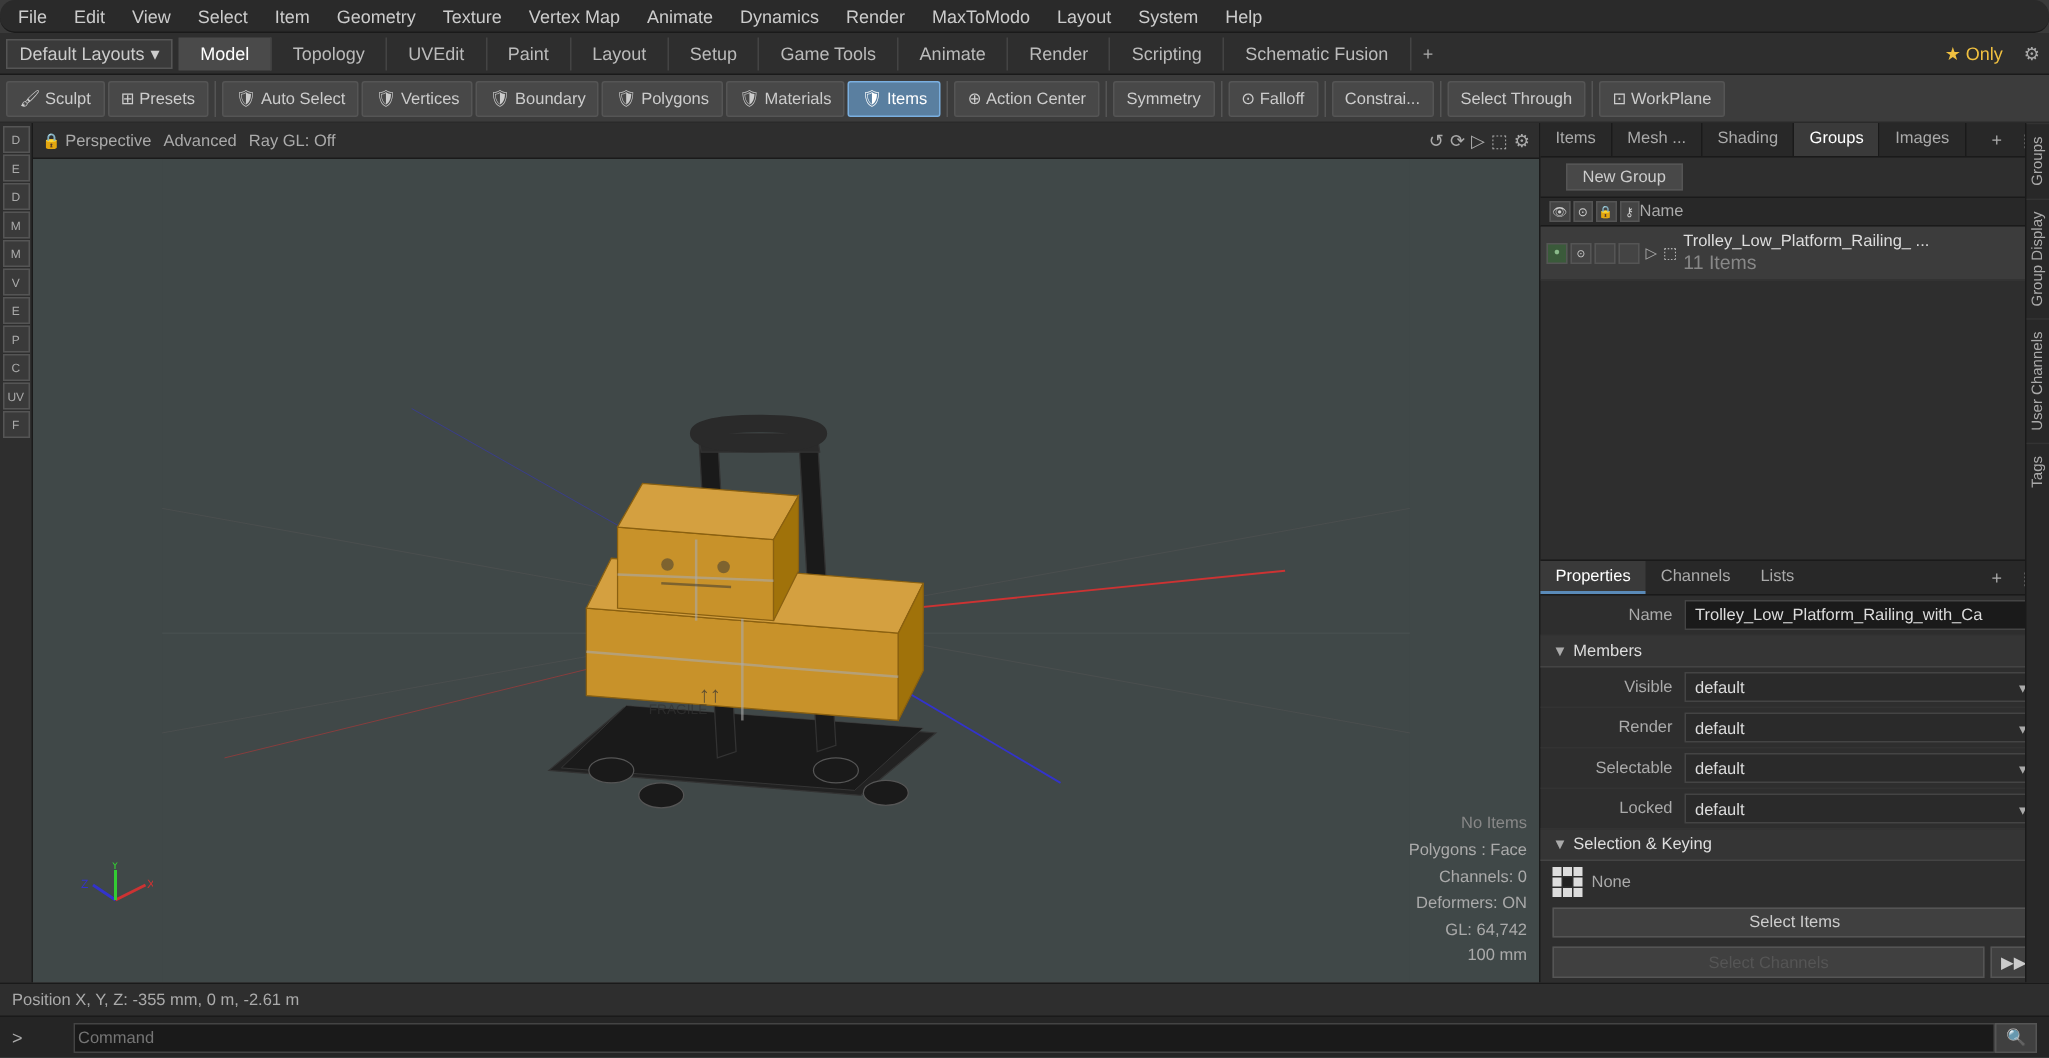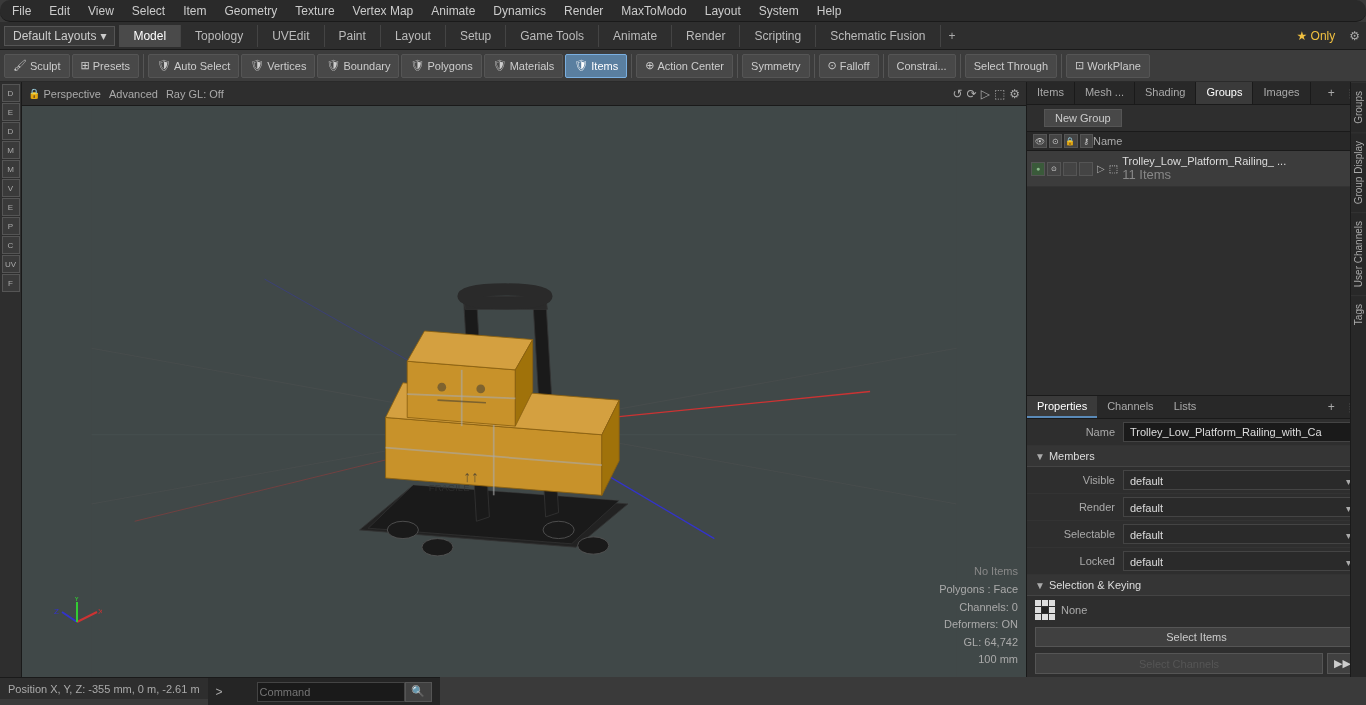--- a/index.html
+++ b/index.html
@@ -465,21 +465,21 @@
 
     <div class="side-tabs">
       <div class="side-tab">Groups</div>
       <div class="side-tab">Group Display</div>
       <div class="side-tab">User Channels</div>
       <div class="side-tab">Tags</div>
     </div>
   </div>
 </div>
 
-<div style="display:flex; flex-direction:row; flex-shrink:0;">
+<div style="display:flex; flex-direction:column; flex-shrink:0;justify-content:center;">
   <div class="coord-bar">
     <span>Position X, Y, Z:  -355 mm, 0 m, -2.61 m</span>
   </div>
   <div class="bottom-bar">
     <span class="cmd-toggle">&gt;</span>
     <input class="cmd-input" type="text" placeholder="Command" style="">
     <div class="cmd-search">
       <span>🔍</span>
     </div>
   </div>

